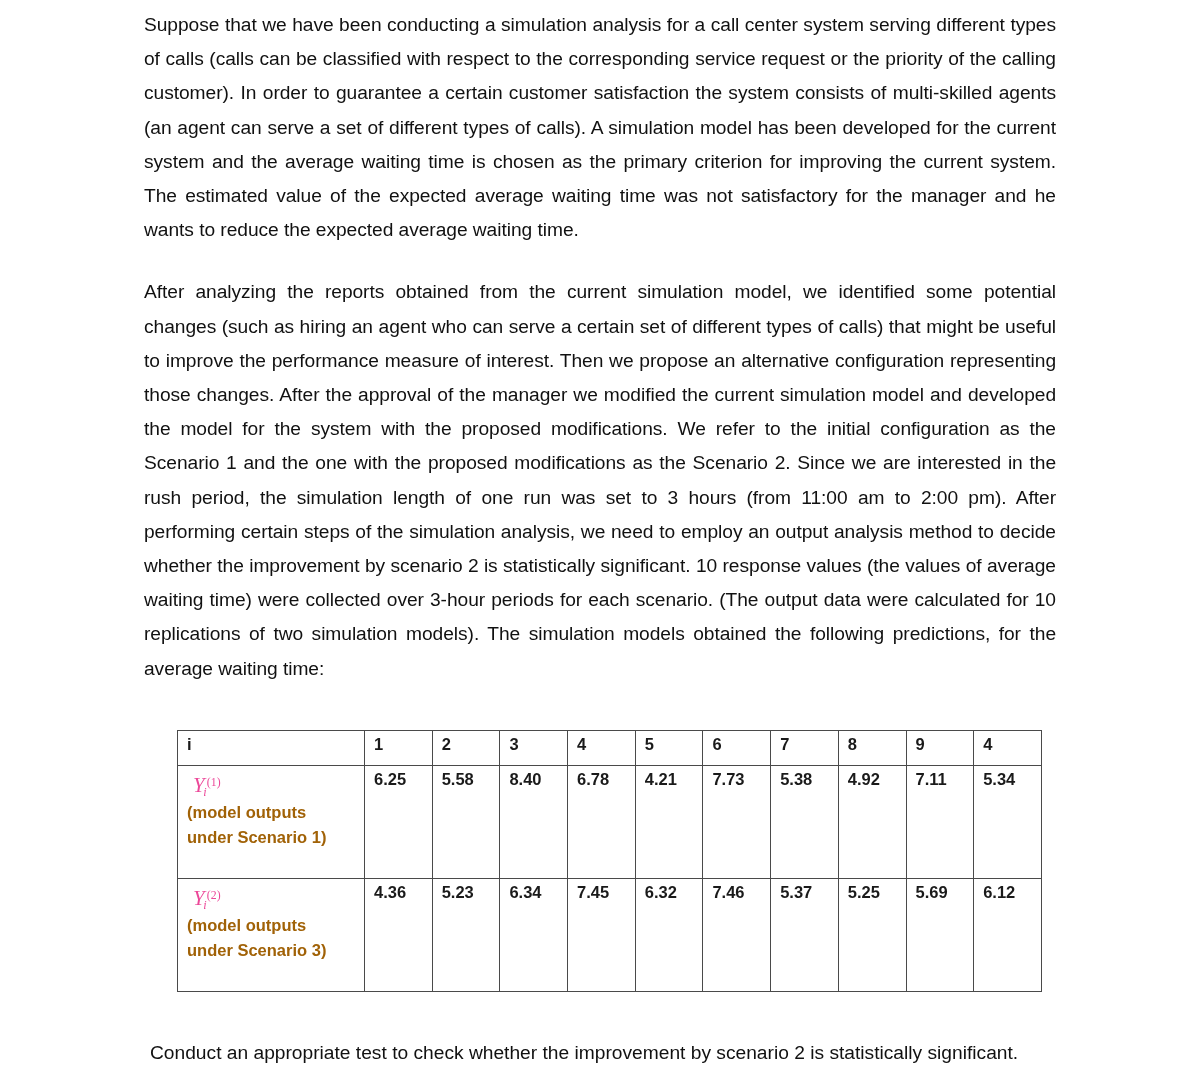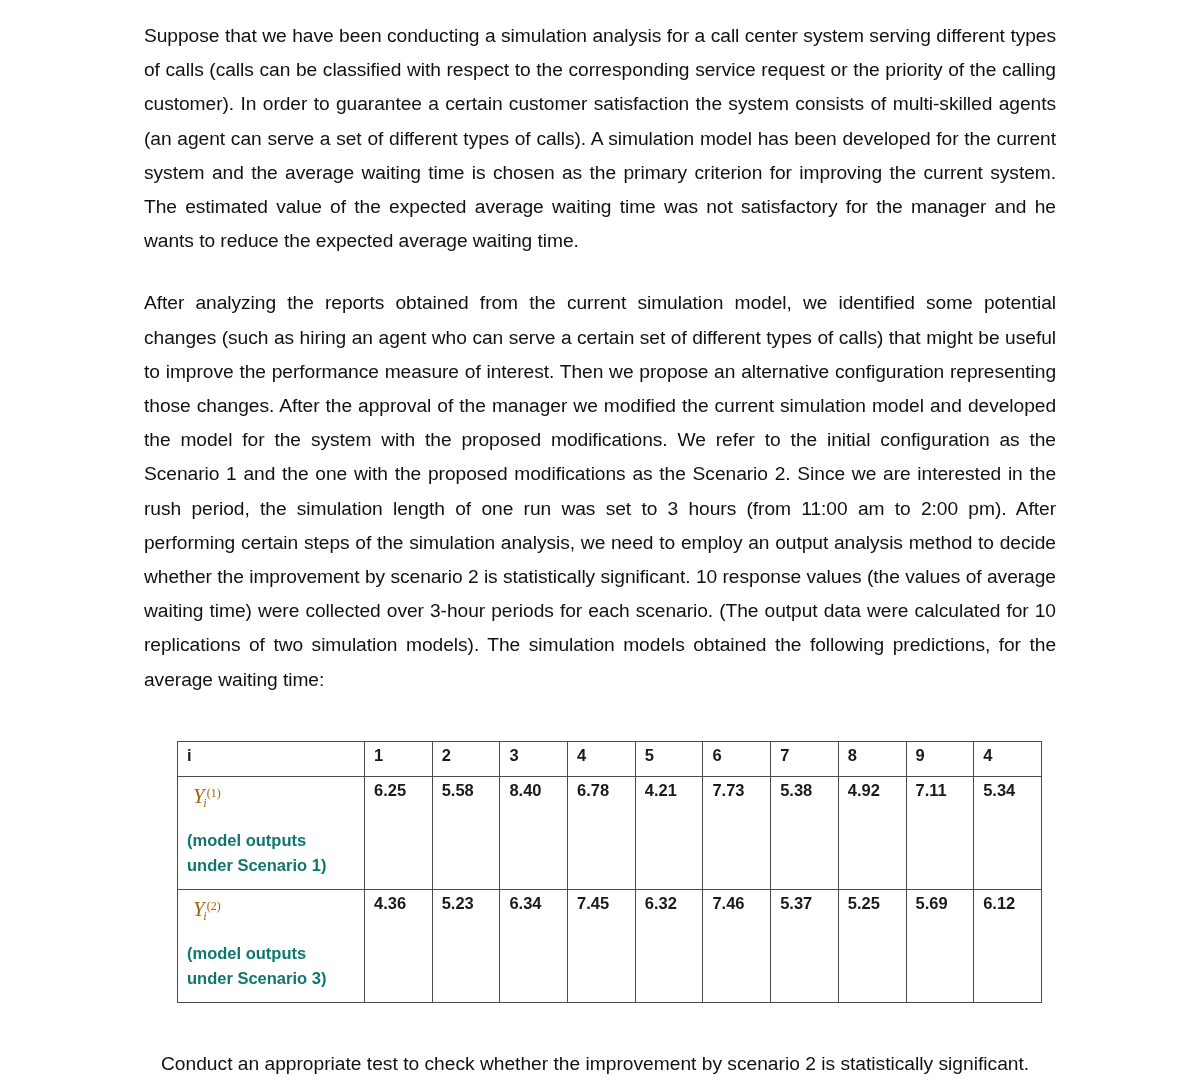--- a/index.html
+++ b/index.html
@@ -13,40 +13,40 @@
     font-family: "Liberation Sans", sans-serif;
     color: #111111;
     overflow: hidden;
   }
 
   .page {
     position: relative;
     width: 1198px;
     height: 1080px;
     box-sizing: border-box;
-    padding: 19px 142px 0 144px;
+    padding: 8px 142px 0 144px;
   }
 
   .para {
     font-size: 19.2px;
     line-height: 34.2px;
     text-align: justify;
     text-justify: inter-word;
     color: #111111;
     margin: 0 0 28px 0;
     letter-spacing: -0.05px;
   }
   .para:last-of-type { margin-bottom: 0; }
 
   .para-closing {
     font-size: 19.2px;
     line-height: 34px;
     text-align: left;
     color: #111111;
-    margin: 17px;
+    margin: 6px;
   }
 
   
   .table-wrap {
     margin-top: 44px;
     margin-left: 33px;
     margin-bottom: 44px;
   }
   table.data-table {
     border-collapse: collapse;
@@ -81,43 +81,42 @@
   tbody td { height: 104px; }
 
   .row-label {
     line-height: 1.28;
   }
   .ysym {
     font-family: "Liberation Serif", serif;
     font-style: italic;
     font-weight: normal;
     font-size: 21px;
-    color: #a16207;
+    color: #ec4899;
     display: inline-block;
     margin: 2px 0 0 6px;
     letter-spacing: 0;
   }
   .ysym sub {
     font-style: italic;
     font-size: 0.58em;
     vertical-align: -0.32em;
     margin-left: -0.12em;
   }
   .ysym sup {
     font-style: normal;
     font-size: 0.56em;
     vertical-align: 0.52em;
     margin-left: 0.02em;
   }
   .row-note {
-    margin-top: 17px;
     font-weight: bold;
     font-size: 16.5px;
     line-height: 1.52;
-    color: #0f766e;
+    color: #a16207;
   }
   .num-cell {
     font-weight: bold;
     font-size: 16.5px;
     white-space: nowrap;
   }
 </style>
 </head>
 <body>
 

